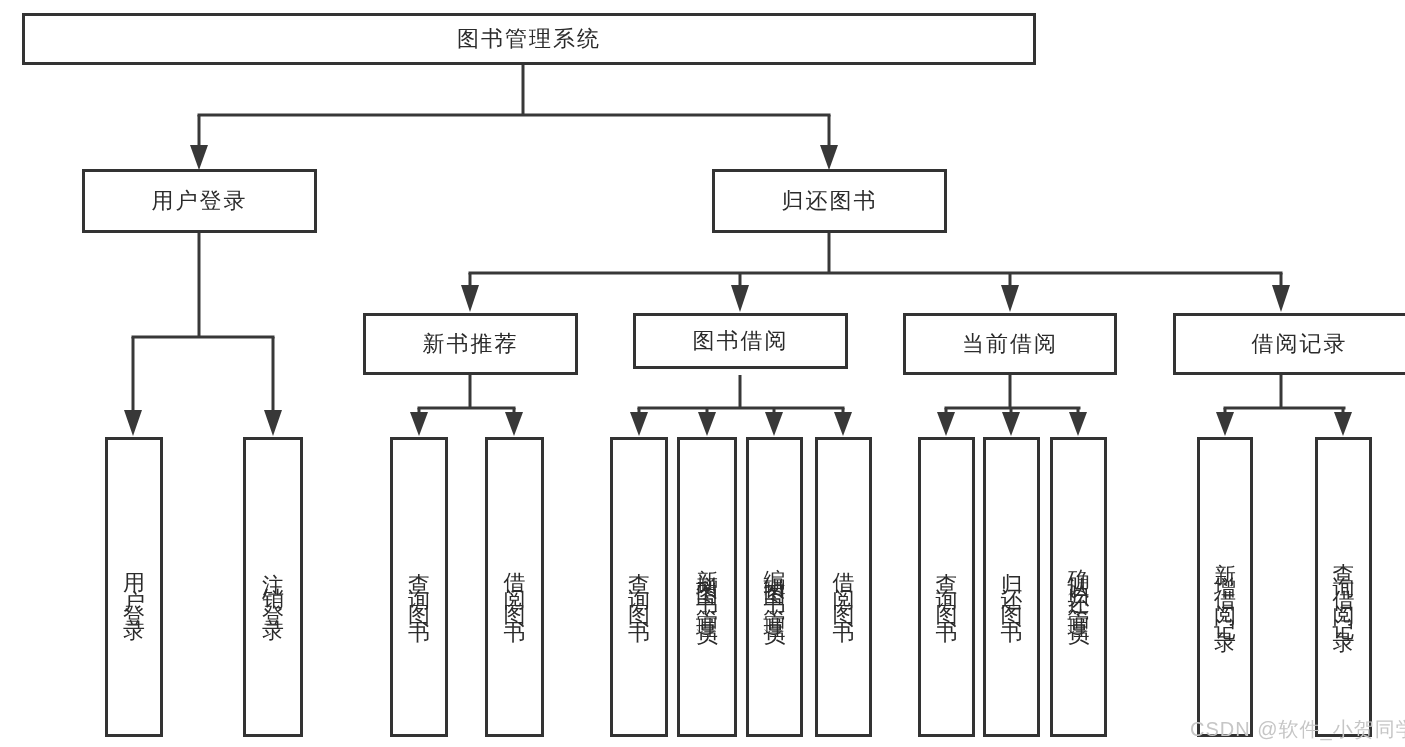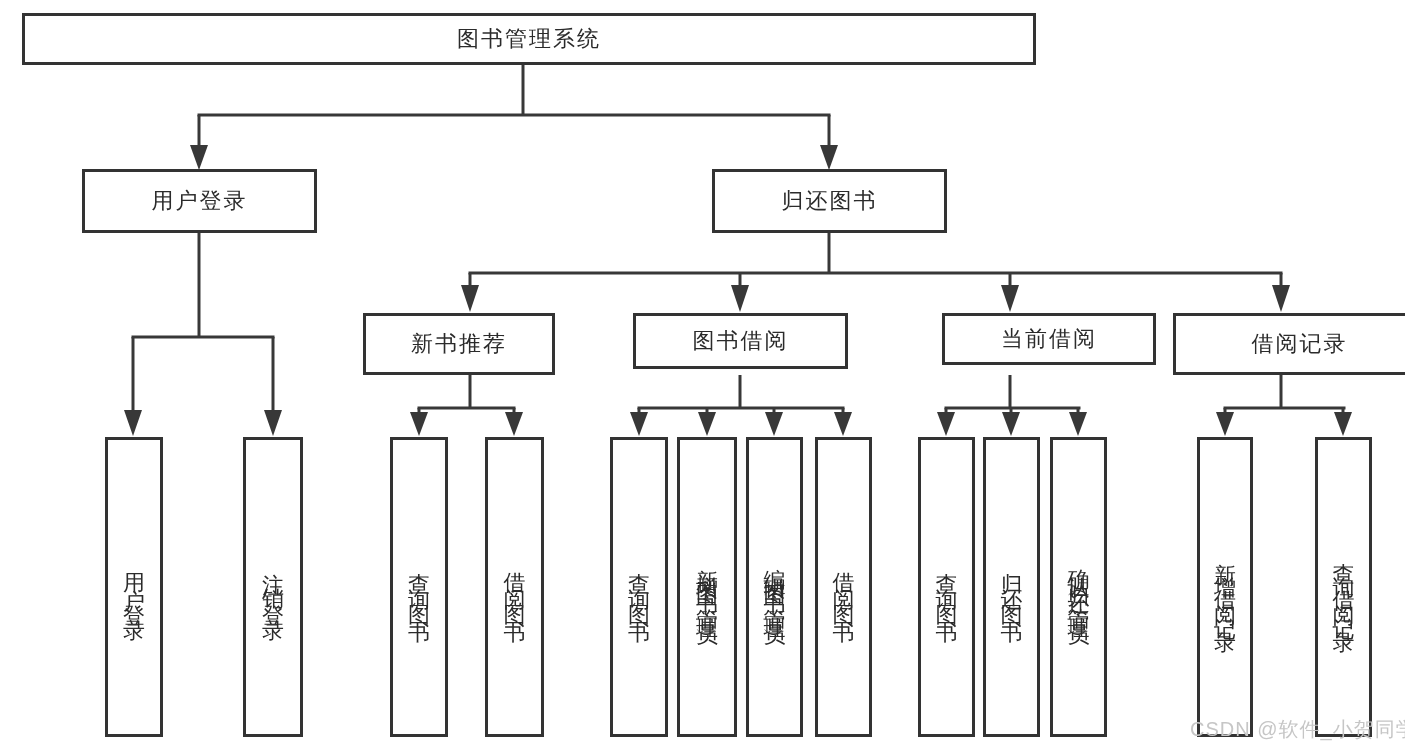--- a/index.html
+++ b/index.html
@@ -137,27 +137,27 @@
     <span>图书管理系统</span>
   </div>
 
   <div class="node hbox" style="left:82px; top:169px; width:235px; height:64px;">
     <span>用户登录</span>
   </div>
   <div class="node hbox" style="left:712px; top:169px; width:235px; height:64px;">
     <span>归还图书</span>
   </div>
 
-  <div class="node hbox" style="left:363px; top:313px; width:192px; height:62px;">
+  <div class="node hbox" style="left:363px; top:313px; width:215px; height:62px;">
     <span>新书推荐</span>
   </div>
   <div class="node hbox" style="left:633px; top:313px; width:215px; height:56px;">
     <span>图书借阅</span>
   </div>
-  <div class="node hbox" style="left:942px; top:313px; width:214px; height:52px;">
+  <div class="node hbox" style="left:903px; top:313px; width:214px; height:62px;">
     <span>当前借阅</span>
   </div>
   <div class="node hbox" style="left:1173px; top:313px; width:253px; height:62px;">
     <span>借阅记录</span>
   </div>
 
   <div class="node vbox sp4" style="left:105px; top:437px; width:58px; height:300px;">
     <span>用户登录</span>
   </div>
   <div class="node vbox sp4" style="left:243px; top:437px; width:60px; height:300px;">

